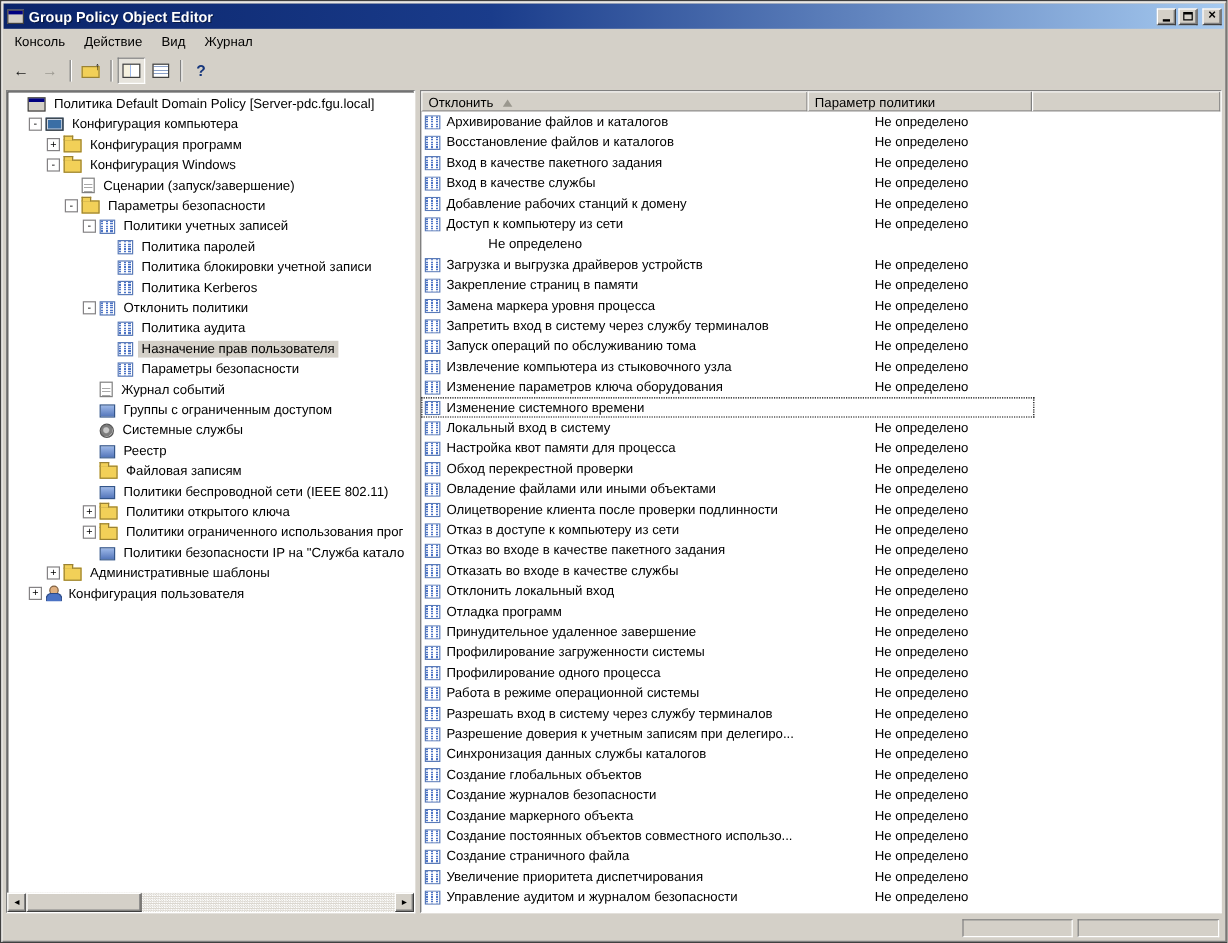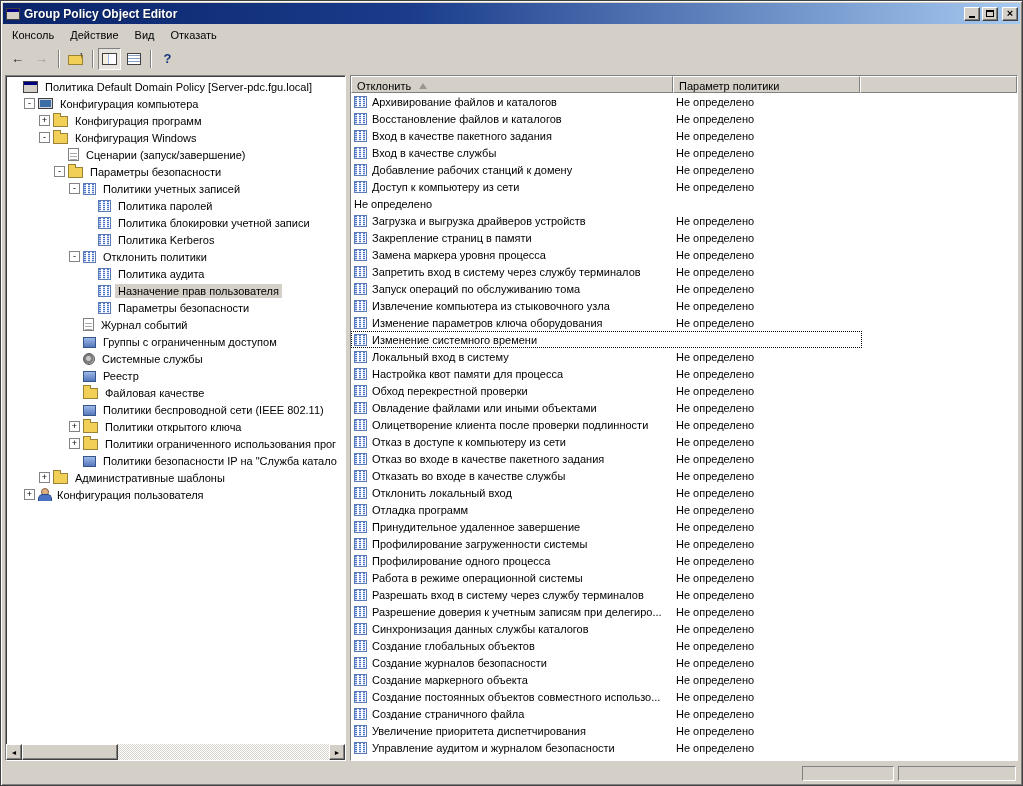--- a/index.html
+++ b/index.html
@@ -181,21 +181,21 @@
   .hcell.c3 { flex: 1; }
   .sort-asc {
     width: 0; height: 0; display: inline-block; margin-left: 8px;
     border-left: 4px solid transparent; border-right: 4px solid transparent;
     border-bottom: 6px solid #9a978e;
   }
   .list-body { flex: 1; overflow: hidden; background: #fff; }
   .list-row { height: 17px; display: flex; align-items: center; position: relative; cursor: default; }
   .cell-policy { width: 322px; flex: none; display: flex; align-items: center; overflow: hidden; white-space: nowrap; padding-left: 2px; }
   .picon { flex: none; margin: 0 5px 0 1px; }
-  .cell-value { width: 187px; flex: none; overflow: hidden; white-space: nowrap; padding-left: 3px; }
+  .cell-value { width: 187px; flex: none; overflow: hidden; white-space: nowrap; padding-left: 3px; text-align: center; }
   .list-row.focused::after {
     content: ""; position: absolute; left: 0; top: 0; bottom: 0; width: 509px;
     border: 1px dotted #000; pointer-events: none;
   }
   
   .statusbar {
     height: 20px; flex: none; display: flex; align-items: center;
     padding: 2px 4px 1px 4px;
   }
   .status-spacer { flex: 1; }
@@ -222,21 +222,21 @@
       </span>
     <span class="tb" style="margin-left:4px">
         <span class="glyph-close">×</span>
       </span>
   </div>
 
   <div class="menubar">
       <span class="menu-item">Консоль</span>
       <span class="menu-item">Действие</span>
       <span class="menu-item">Вид</span>
-      <span class="menu-item">Отказать</span>
+      <span class="menu-item">Журнал</span>
     </div>
 
   <div class="toolbar">
     <span style="display:flex;align-items:center">
         <span class="tb-btn">
           <span class="tbicon ic-back">←</span>
         </span>
         <span class="tb-btn">
           <span class="tbicon ic-forward">→</span>
         </span>
@@ -348,21 +348,21 @@
             <span class="tree-label">Системные службы</span>
           </div>
           <div class="tree-row" style="padding-left: 63px;">
             <span class="expander" style="visibility: hidden;"></span>
             <span class="ticon t-box"></span>
             <span class="tree-label">Реестр</span>
           </div>
           <div class="tree-row" style="padding-left: 63px;">
             <span class="expander" style="visibility: hidden;"></span>
             <span class="ticon t-folder"></span>
-            <span class="tree-label">Файловая качестве</span>
+            <span class="tree-label">Файловая записям</span>
           </div>
           <div class="tree-row" style="padding-left: 63px;">
             <span class="expander" style="visibility: hidden;"></span>
             <span class="ticon t-box"></span>
             <span class="tree-label">Политики беспроводной сети (IEEE 802.11)</span>
           </div>
           <div class="tree-row" style="padding-left: 63px;">
             <span class="expander">+</span>
             <span class="ticon t-folder"></span>
             <span class="tree-label">Политики открытого ключа</span>

